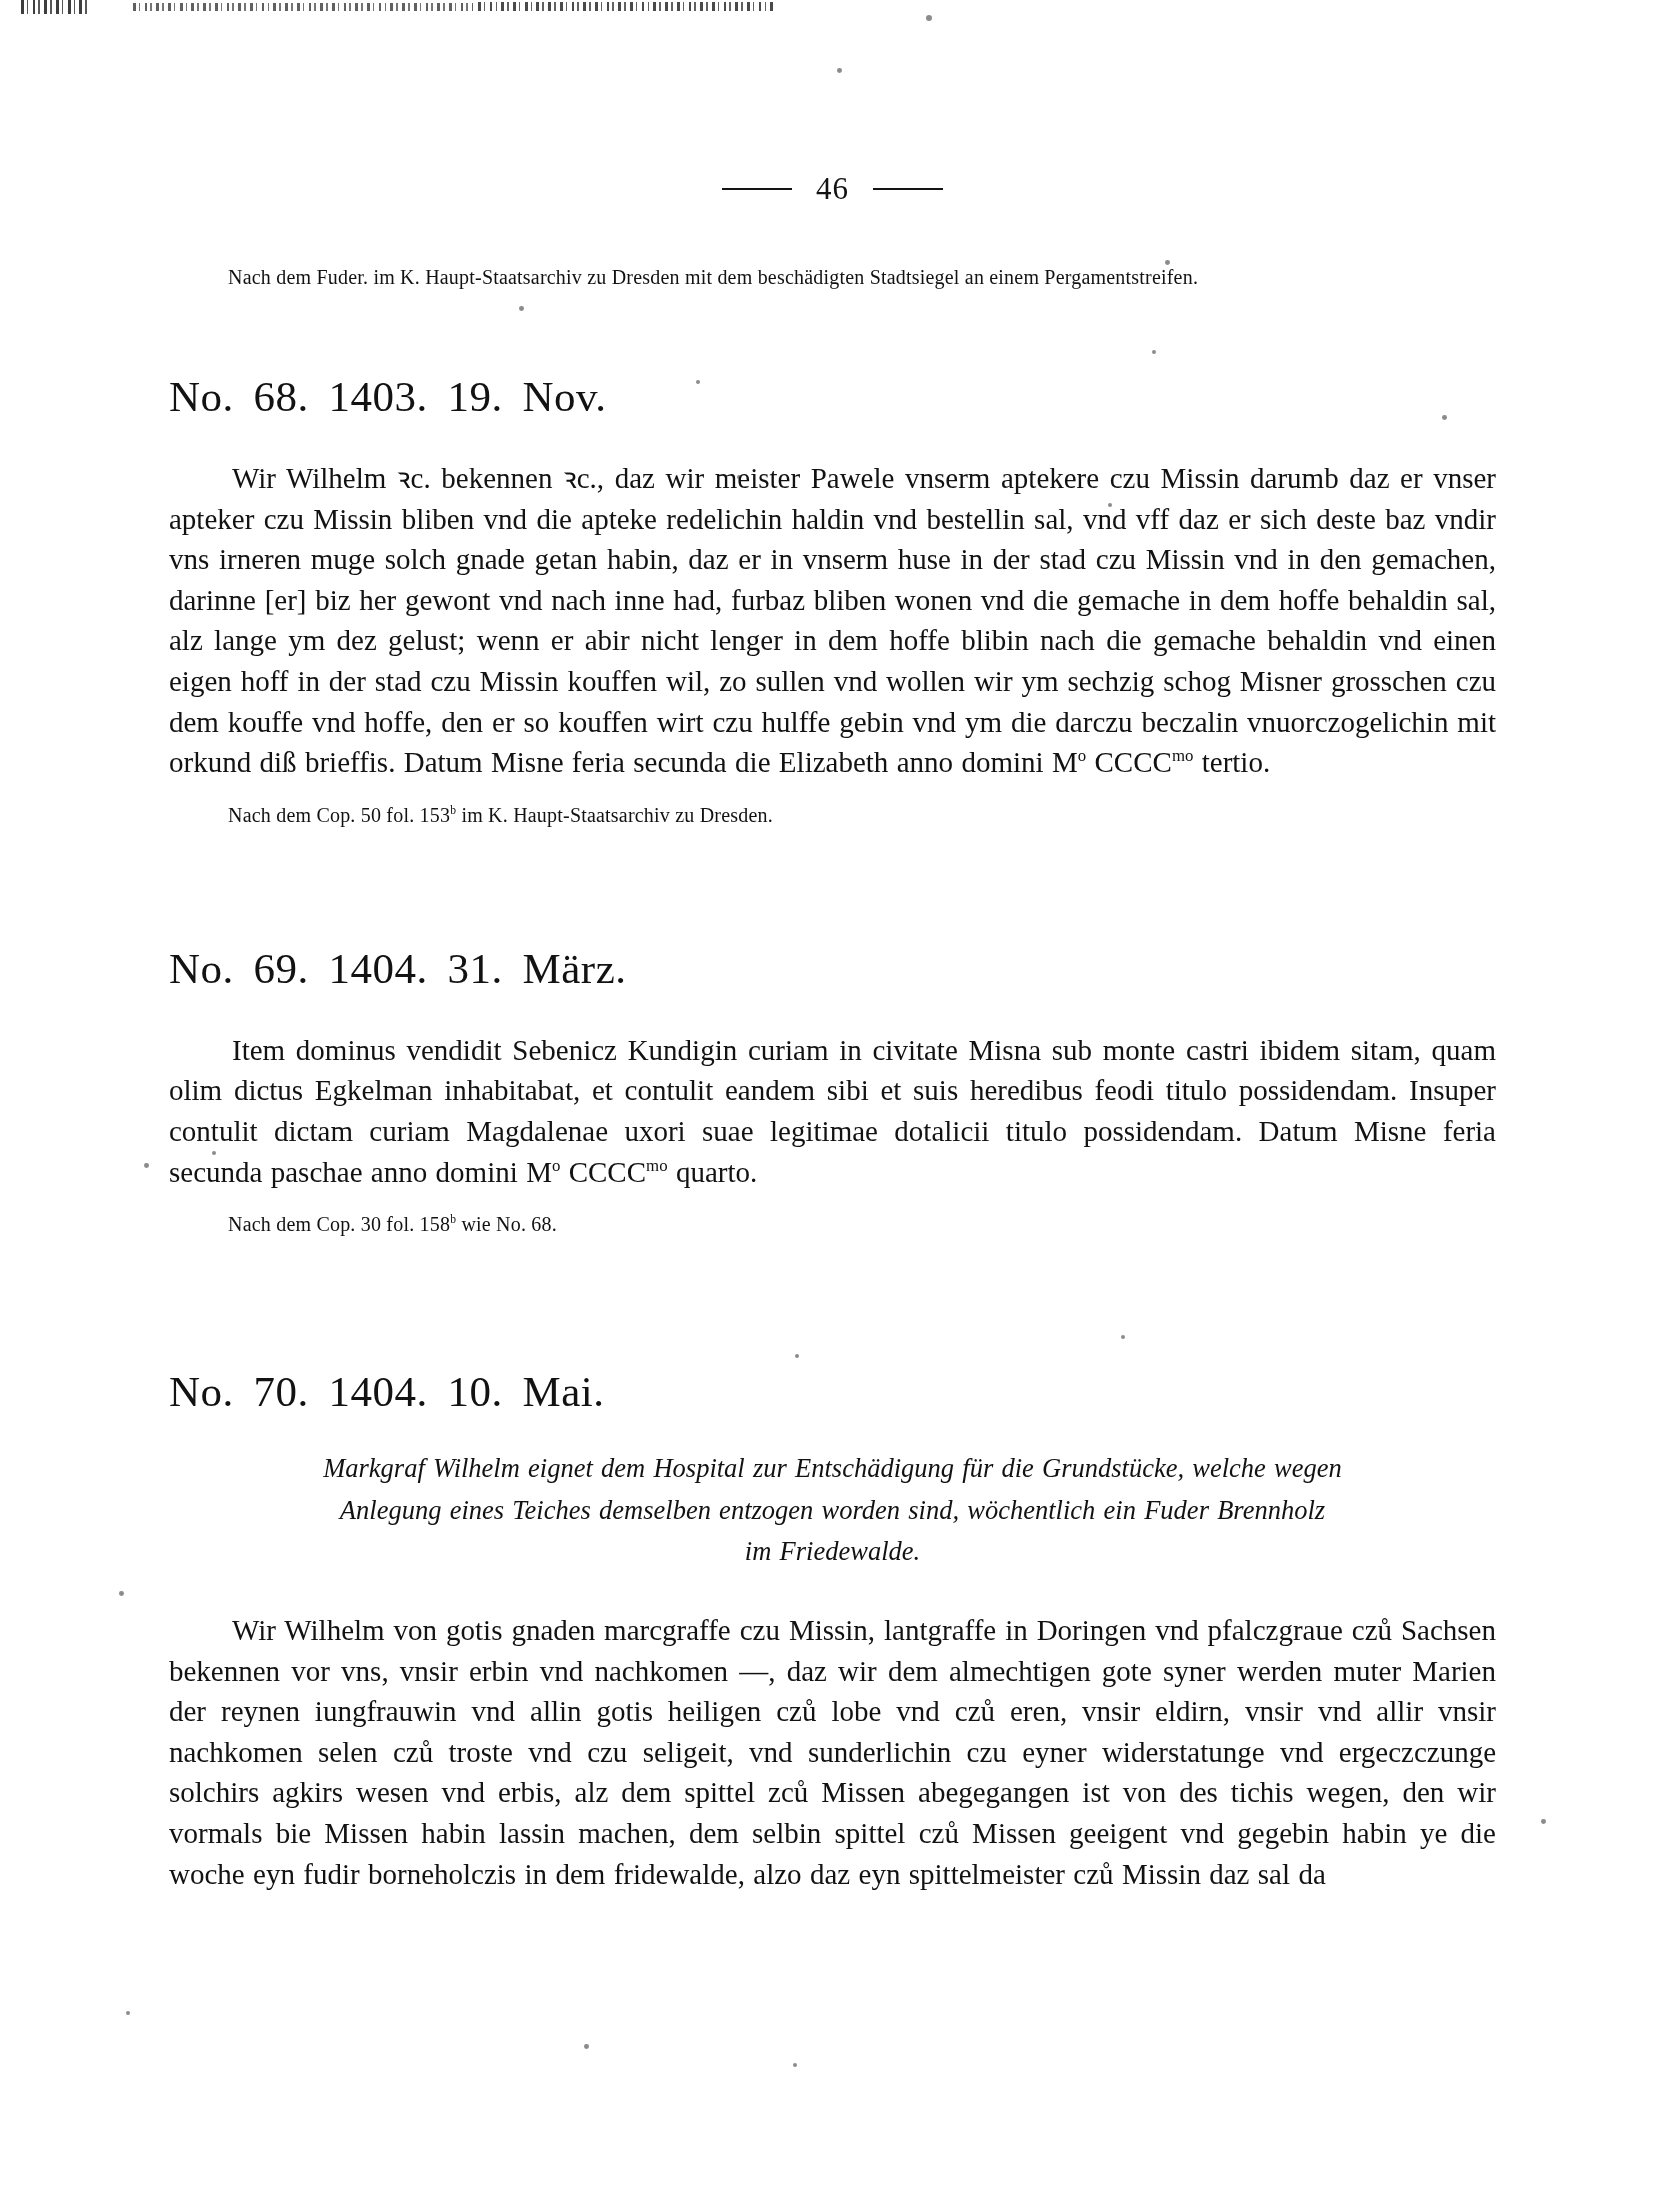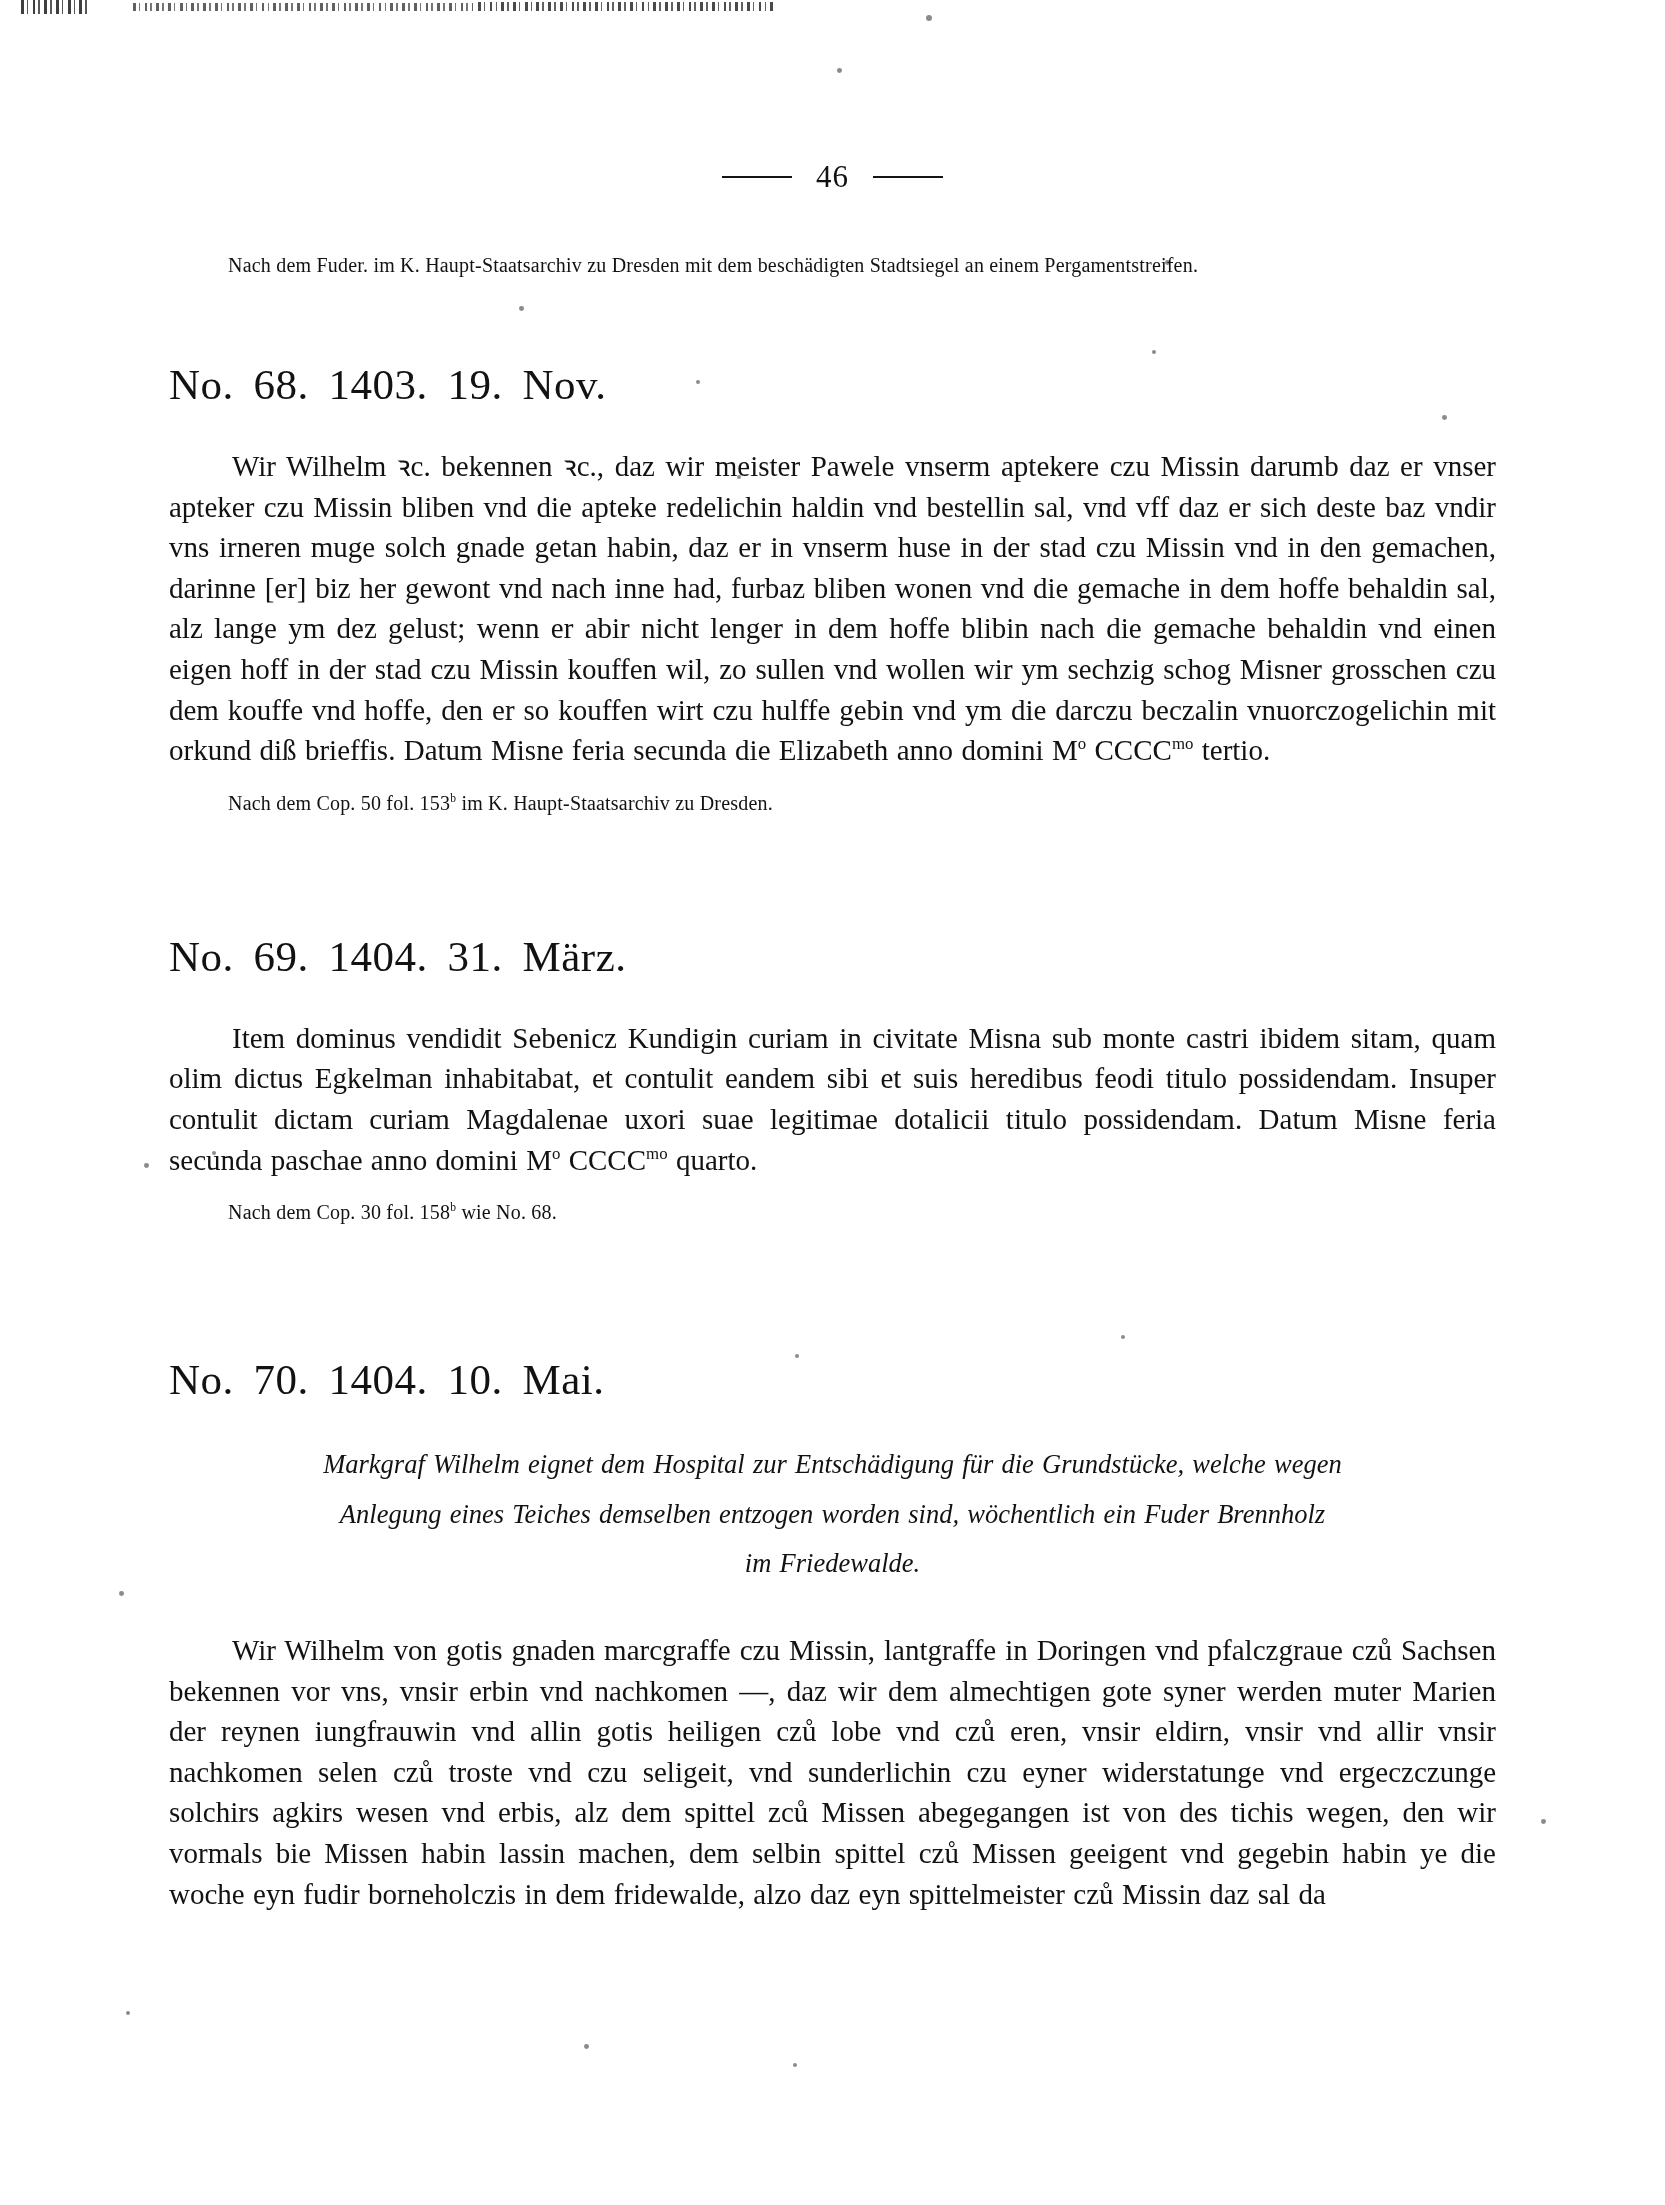--- a/index.html
+++ b/index.html
@@ -43,21 +43,21 @@
   }
   .scan-edge-bar.left  { left: 21px;  width: 69px; }
   .scan-edge-bar.mid   { left: 133px; width: 340px; height: 7.4px; top: 3.2px; opacity:.7; }
   .scan-edge-bar.right { left: 478px; width: 297px; height: 8.5px; top: 2.1px; opacity:.8; }
 
   
   .column {
     position: absolute;
     left: 169px;
     width: 1327px;
-    top: 0;
+    top: 12px;
   }
 
   
   .folio {
     margin-top: 159px;
     text-align: center;
     font-size: 30px;
     letter-spacing: 1.1px;
     display: flex;
     align-items: center;
@@ -104,21 +104,21 @@
   }
   .h-spacer-lg { height: 80px; }
   .h-spacer-sm { height: 37px; }
 
   
   p.regest {
     font-style: italic;
     font-size: 26.5px;
     line-height: 1.42;
     text-align: center;
-    margin: 12px;
+    margin: 4px;
     word-spacing: 1.6px;
   }
 
   sup.ord {
     font-size: .58em;
     vertical-align: super;
     line-height: 0;
   }
 
   .nowrap { white-space: nowrap; }

